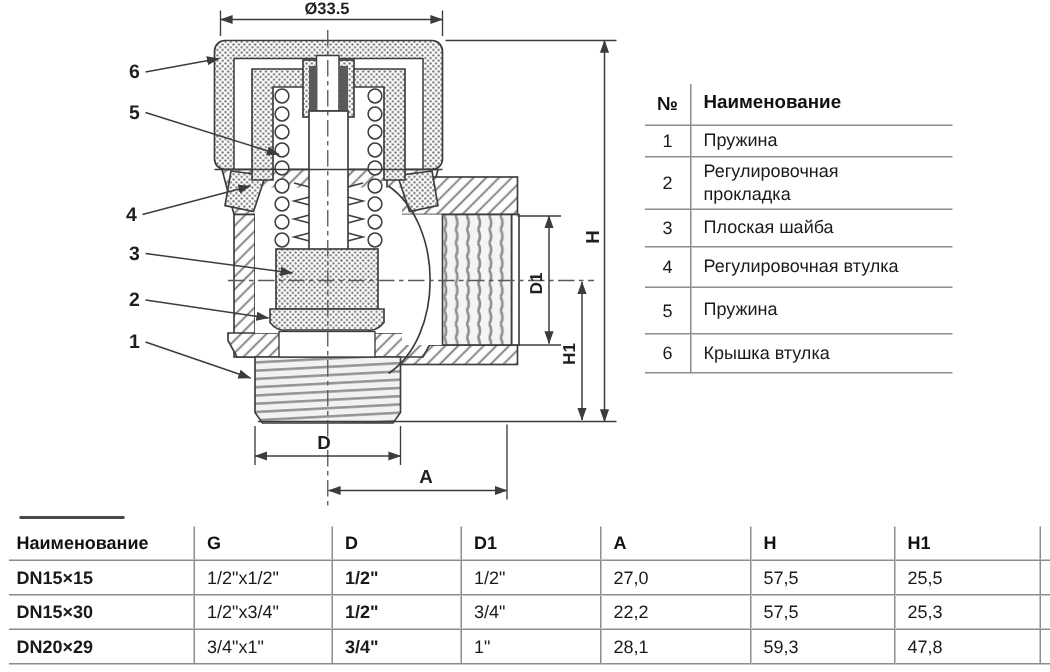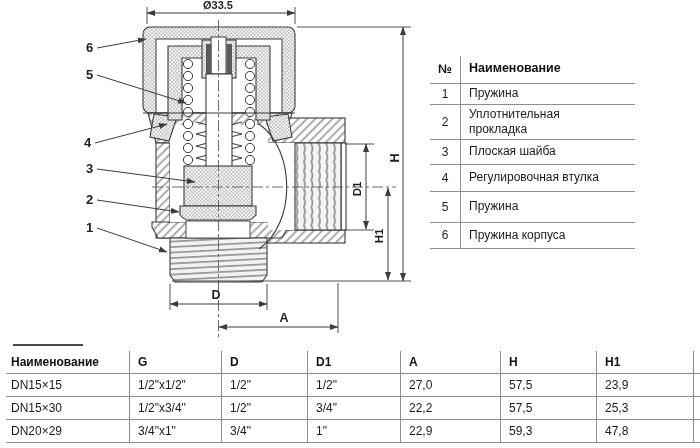--- a/index.html
+++ b/index.html
@@ -32,21 +32,21 @@
   .topline{position:absolute;left:13px;top:344px;width:70px;height:2px;background:#4a4a4a;}
   .spec-table{position:absolute;left:6px;top:351px;width:690px;border-collapse:collapse;table-layout:fixed;}
   .spec-table th,.spec-table td{
     font-size:12px;text-align:left;vertical-align:middle;
     border-bottom:1px solid #8d8d8d;padding:4px 0 4px 8px;
     white-space:nowrap;overflow:hidden;
   }
   .spec-table th{font-weight:bold;color:#111;}
   .spec-table th:first-child,.spec-table td:first-child{padding-left:5px;}
   .spec-table th:not(:first-child),.spec-table td:not(:first-child){border-left:1px solid #8d8d8d;}
-  .spec-table td.b{font-weight:normal;}
+  .spec-table td.b{font-weight:bold;}
   .c0{width:118px}.c1{width:83px}.c2{width:77px}.c3{width:84px}
   .c4{width:91px}.c5{width:87px}.c6{width:88px}.c7{width:62px}
 </style>
 </head>
 <body>
 
 <svg class="diagram" width="430" height="348" viewBox="0 0 430 348">
   <defs>
     <pattern id="pdots" width="3.6" height="3.6" patternUnits="userSpaceOnUse">
       <rect width="3.6" height="3.6" fill="#fdfdfd"></rect>
@@ -190,37 +190,37 @@
     <tr class="h">
       <th class="num">№</th>
       <th class="pname">Наименование</th>
     </tr>
     <tr class="r1">
       <td class="num">1</td>
       <td class="pname">Пружина</td>
     </tr>
     <tr class="r2">
       <td class="num">2</td>
-      <td class="pname">Уплотнительная прокладка</td>
+      <td class="pname">Регулировочная прокладка</td>
     </tr>
     <tr class="r3">
       <td class="num">3</td>
       <td class="pname">Плоская шайба</td>
     </tr>
     <tr class="r4">
       <td class="num">4</td>
       <td class="pname">Регулировочная втулка</td>
     </tr>
     <tr class="r5">
       <td class="num">5</td>
       <td class="pname">Пружина</td>
     </tr>
     <tr class="r6">
       <td class="num">6</td>
-      <td class="pname">Пружина корпуса</td>
+      <td class="pname">Крышка втулка</td>
     </tr>
   </tbody>
 </table>
 
 <div class="topline"></div>
 <table class="spec-table">
   <tbody>
     <tr>
       <th class="c0">Наименование</th>
       <th class="c1">G</th>
@@ -231,37 +231,37 @@
       <th class="c6">H1</th>
       <th class="c7">Вес, г</th>
     </tr>
     <tr>
       <td class="b">DN15×15</td>
       <td>1/2"x1/2"</td>
       <td class="b">1/2"</td>
       <td>1/2"</td>
       <td>27,0</td>
       <td>57,5</td>
-      <td>23,9</td>
+      <td>25,5</td>
       <td>100</td>
     </tr>
     <tr>
       <td class="b">DN15×30</td>
       <td>1/2"x3/4"</td>
       <td class="b">1/2"</td>
       <td>3/4"</td>
       <td>22,2</td>
       <td>57,5</td>
       <td>25,3</td>
       <td>117</td>
     </tr>
     <tr>
       <td class="b">DN20×29</td>
       <td>3/4"x1"</td>
       <td class="b">3/4"</td>
       <td>1"</td>
-      <td>22,9</td>
+      <td>28,1</td>
       <td>59,3</td>
       <td>47,8</td>
       <td>158</td>
     </tr>
   </tbody>
 </table>
 
 </body></html>

